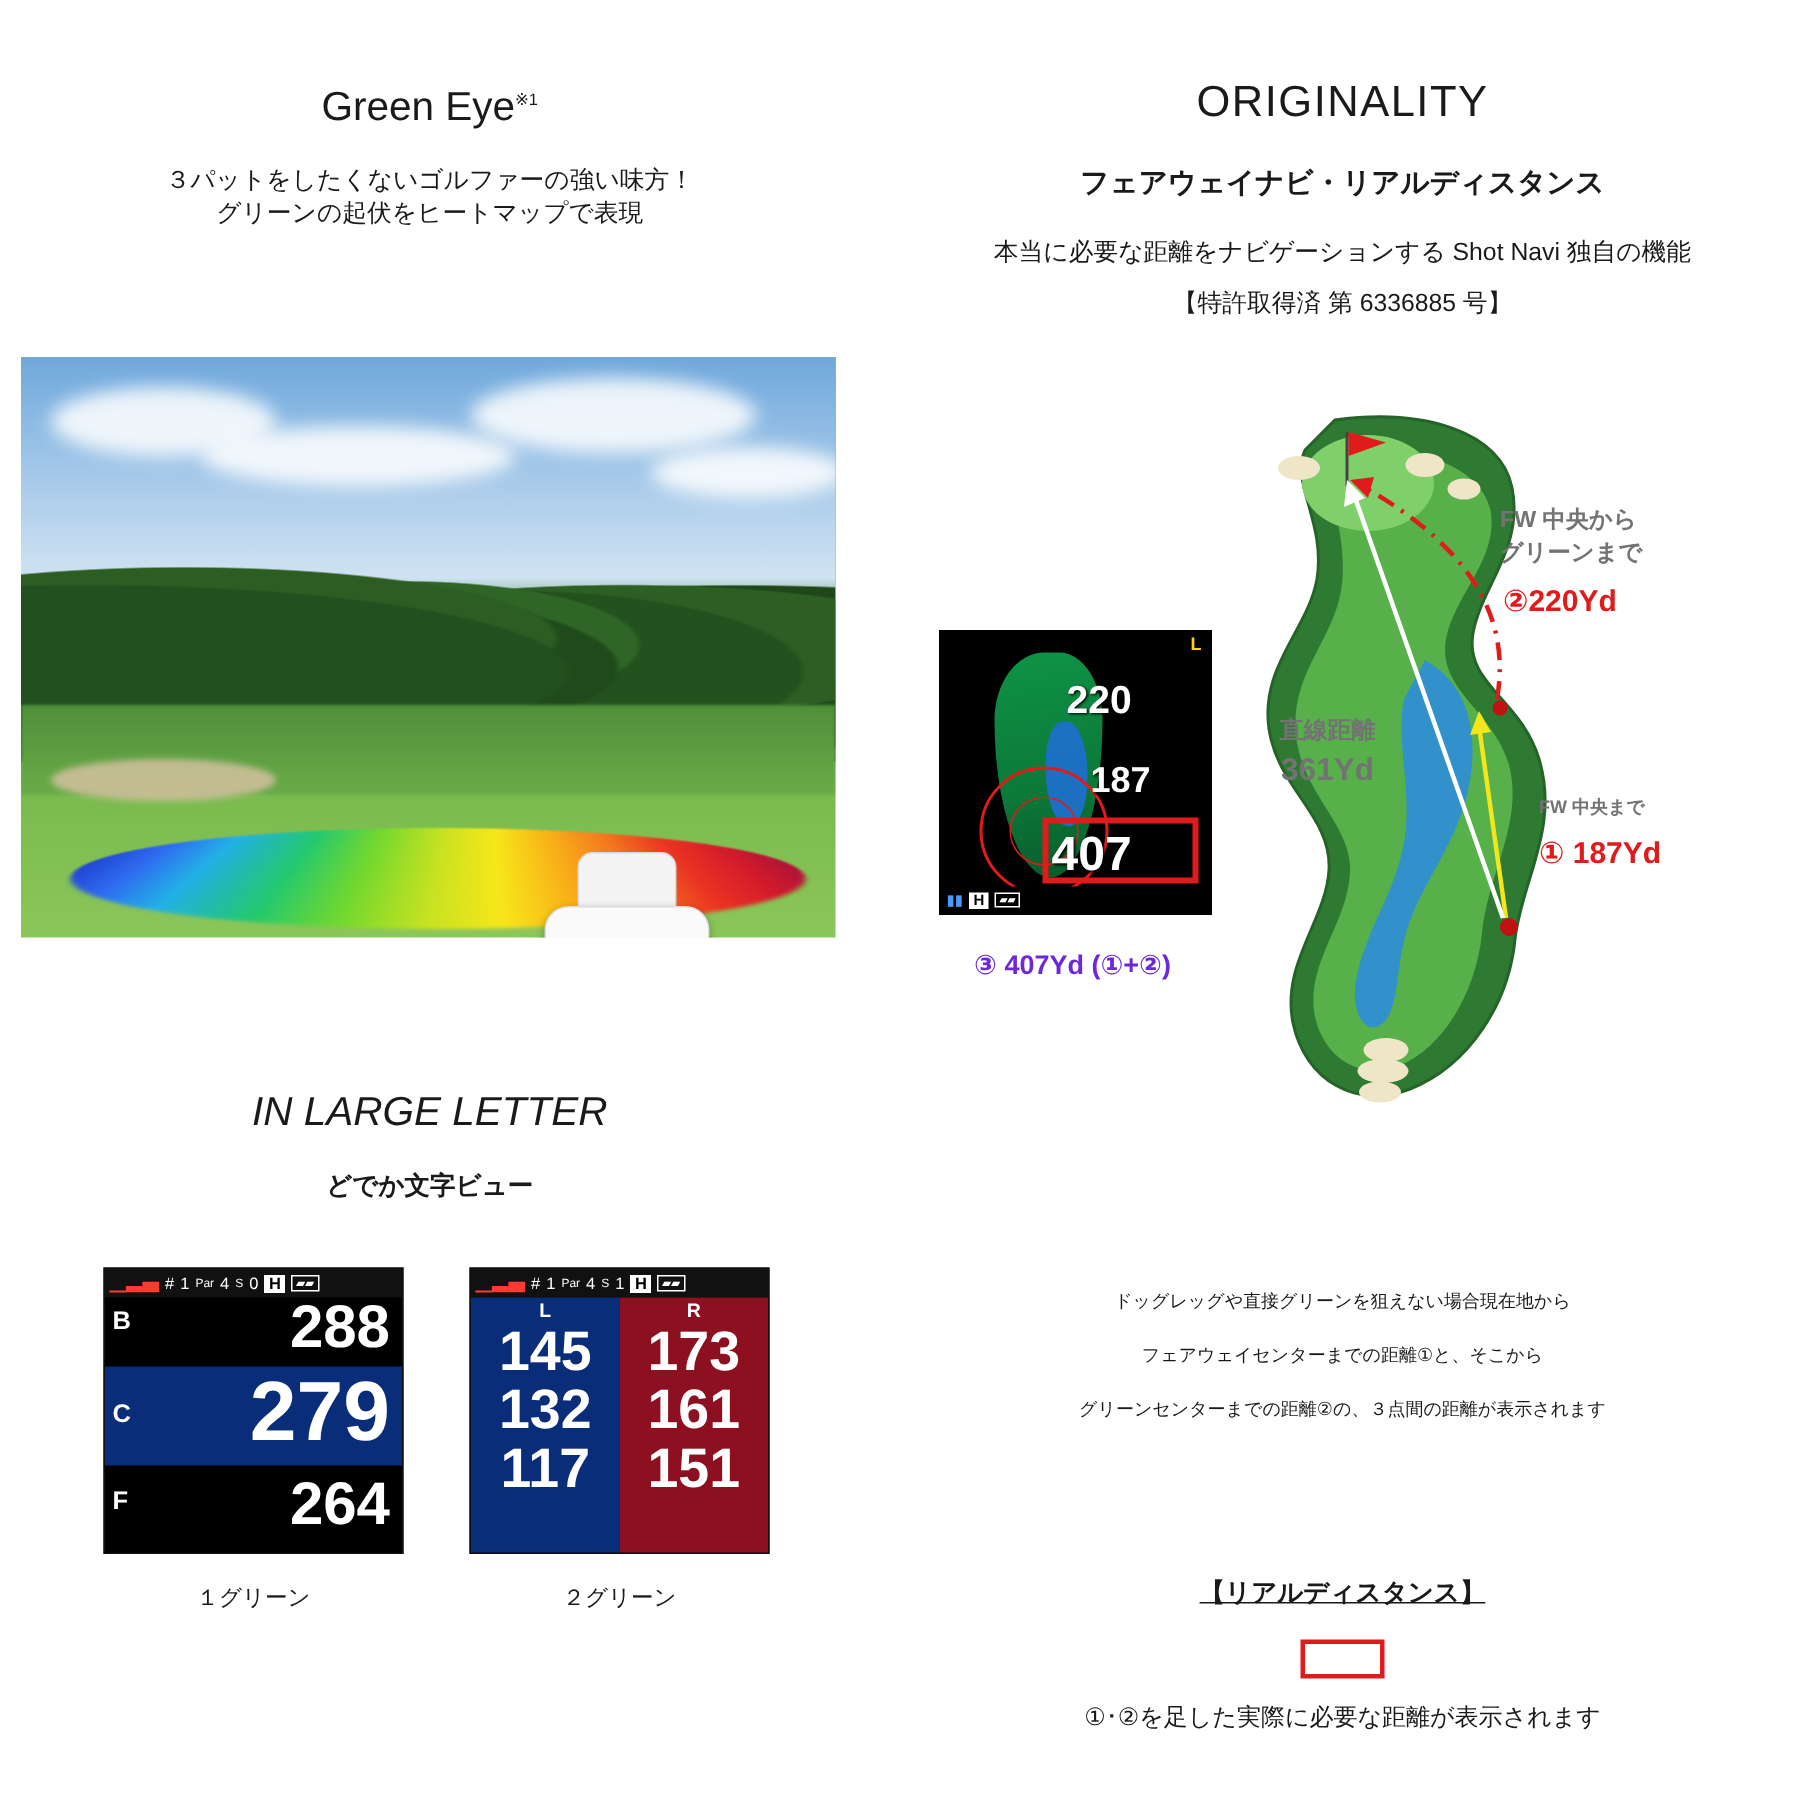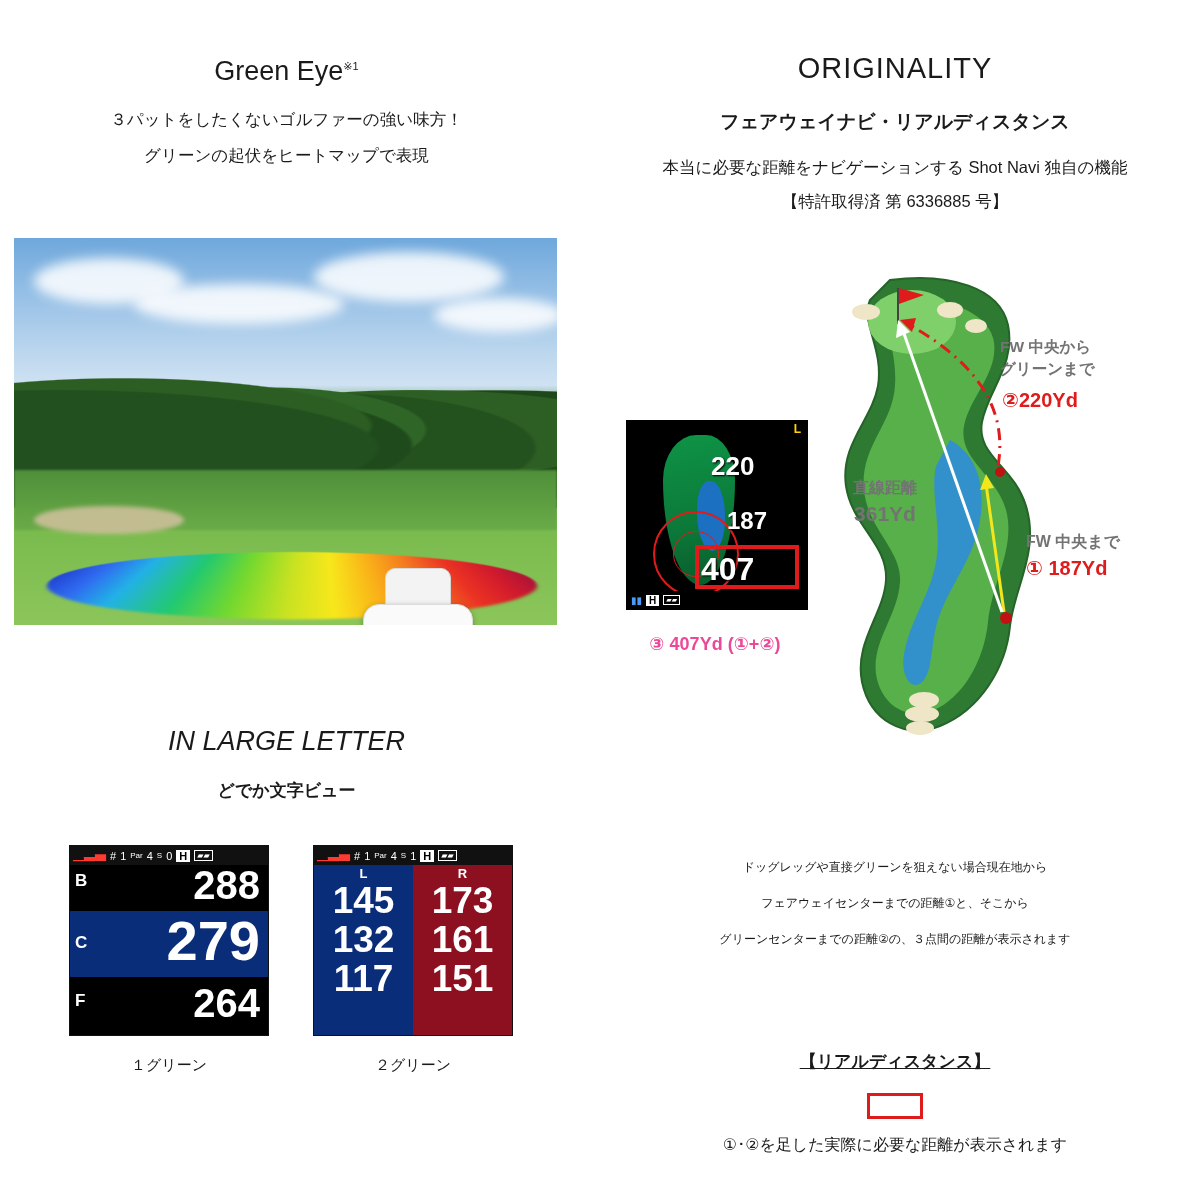--- a/index.html
+++ b/index.html
@@ -14,21 +14,21 @@
   .page { position: relative; width: 1200px; height: 1200px; }
 
   
   .center { text-align: center; }
   .small-cap { font-size: 11px; vertical-align: super; }
 
   
   #green-eye-block { position: absolute; left: 14px; top: 56px; width: 545px; }
   #green-eye-block .title { font-size: 27px; }
   #green-eye-block .sub { margin-top: 22px; font-size: 16.5px; }
-  #green-eye-block .sub2 { margin-top: 14px; font-size: 16.5px; }
+  #green-eye-block .sub2 { font-size: 16.5px; }
 
   
   #green-photo {
     position: absolute; left: 14px; top: 238px;
     width: 543px; height: 387px;
     overflow: hidden;
     background:
       linear-gradient(to bottom, #6fa8dc 0%, #9fc5e8 18%, #bdd7ee 30%, #cfe2f3 38%, rgba(255,255,255,0) 46%),
       linear-gradient(to bottom, #2f6b2a 0%, #3e8030 34%, #5ba23c 52%, #76b84b 70%, #8cc65a 100%);
     border: 0;
@@ -187,35 +187,35 @@
   #device-shot .botbar {
     position: absolute; left: 0; bottom: 0; width: 100%; height: 18px;
     background: #000; display: flex; align-items: center; gap: 4px; padding: 0 4px;
   }
   #device-shot .botbar .blue { color: #4a9bf5; font-size: 10px; }
   #device-shot .botbar .hole { background: #fff; color: #000; font-size: 10px; font-weight: 700; padding: 0 3px; }
   #device-shot .botbar .batt { color: #fff; border: 1px solid #fff; font-size: 7px; padding: 0 2px; }
 
   #device-caption {
     position: absolute; left: 600px; top: 633px; width: 230px;
-    text-align: center; color: #ec4899; font-size: 18px; font-weight: 700;
+    text-align: center; color: #6d28d9; font-size: 18px; font-weight: 700;
   }
 
   
   #hole-illust { position: absolute; left: 800px; top: 270px; width: 280px; height: 470px; }
 
   .ann { position: absolute; font-weight: 700; }
   .ann.black { color: #737373; }
   .ann.red { color: #e01b1b; }
 
   #ann-fw-green { left: 1000px; top: 336px; width: 180px; font-size: 15.5px; line-height: 1.45; }
   #ann-220 { left: 1002px; top: 388px; font-size: 20px; }
   #ann-straight { left: 830px; top: 476px; width: 110px; text-align: center; font-size: 16px; line-height: 1.45; }
   #ann-361 { left: 830px; top: 502px; width: 110px; text-align: center; font-size: 21px; }
-  #ann-fw-center { left: 1026px; top: 530px; width: 170px; font-size: 16px; line-height: 1.45; }
+  #ann-fw-center { left: 1026px; top: 530px; width: 170px; font-size: 12px; line-height: 1.45; }
   #ann-187 { left: 1026px; top: 556px; font-size: 20px; }
 
   
   #fw-navi-block { position: absolute; left: 600px; top: 840px; width: 590px; text-align: center; }
   #fw-navi-block .hd { font-size: 17px; font-weight: 700; }
   #fw-navi-block p { margin: 18px 0 0; font-size: 12px; line-height: 1.5; }
 
   #real-dist-block { position: absolute; left: 600px; top: 1050px; width: 590px; text-align: center; }
   #real-dist-block .hd { font-size: 17px; font-weight: 700; text-decoration: underline; }
   #real-dist-block .line2 { margin-top: 20px; font-size: 16px; display: flex; align-items: center; justify-content: center; gap: 8px; }

